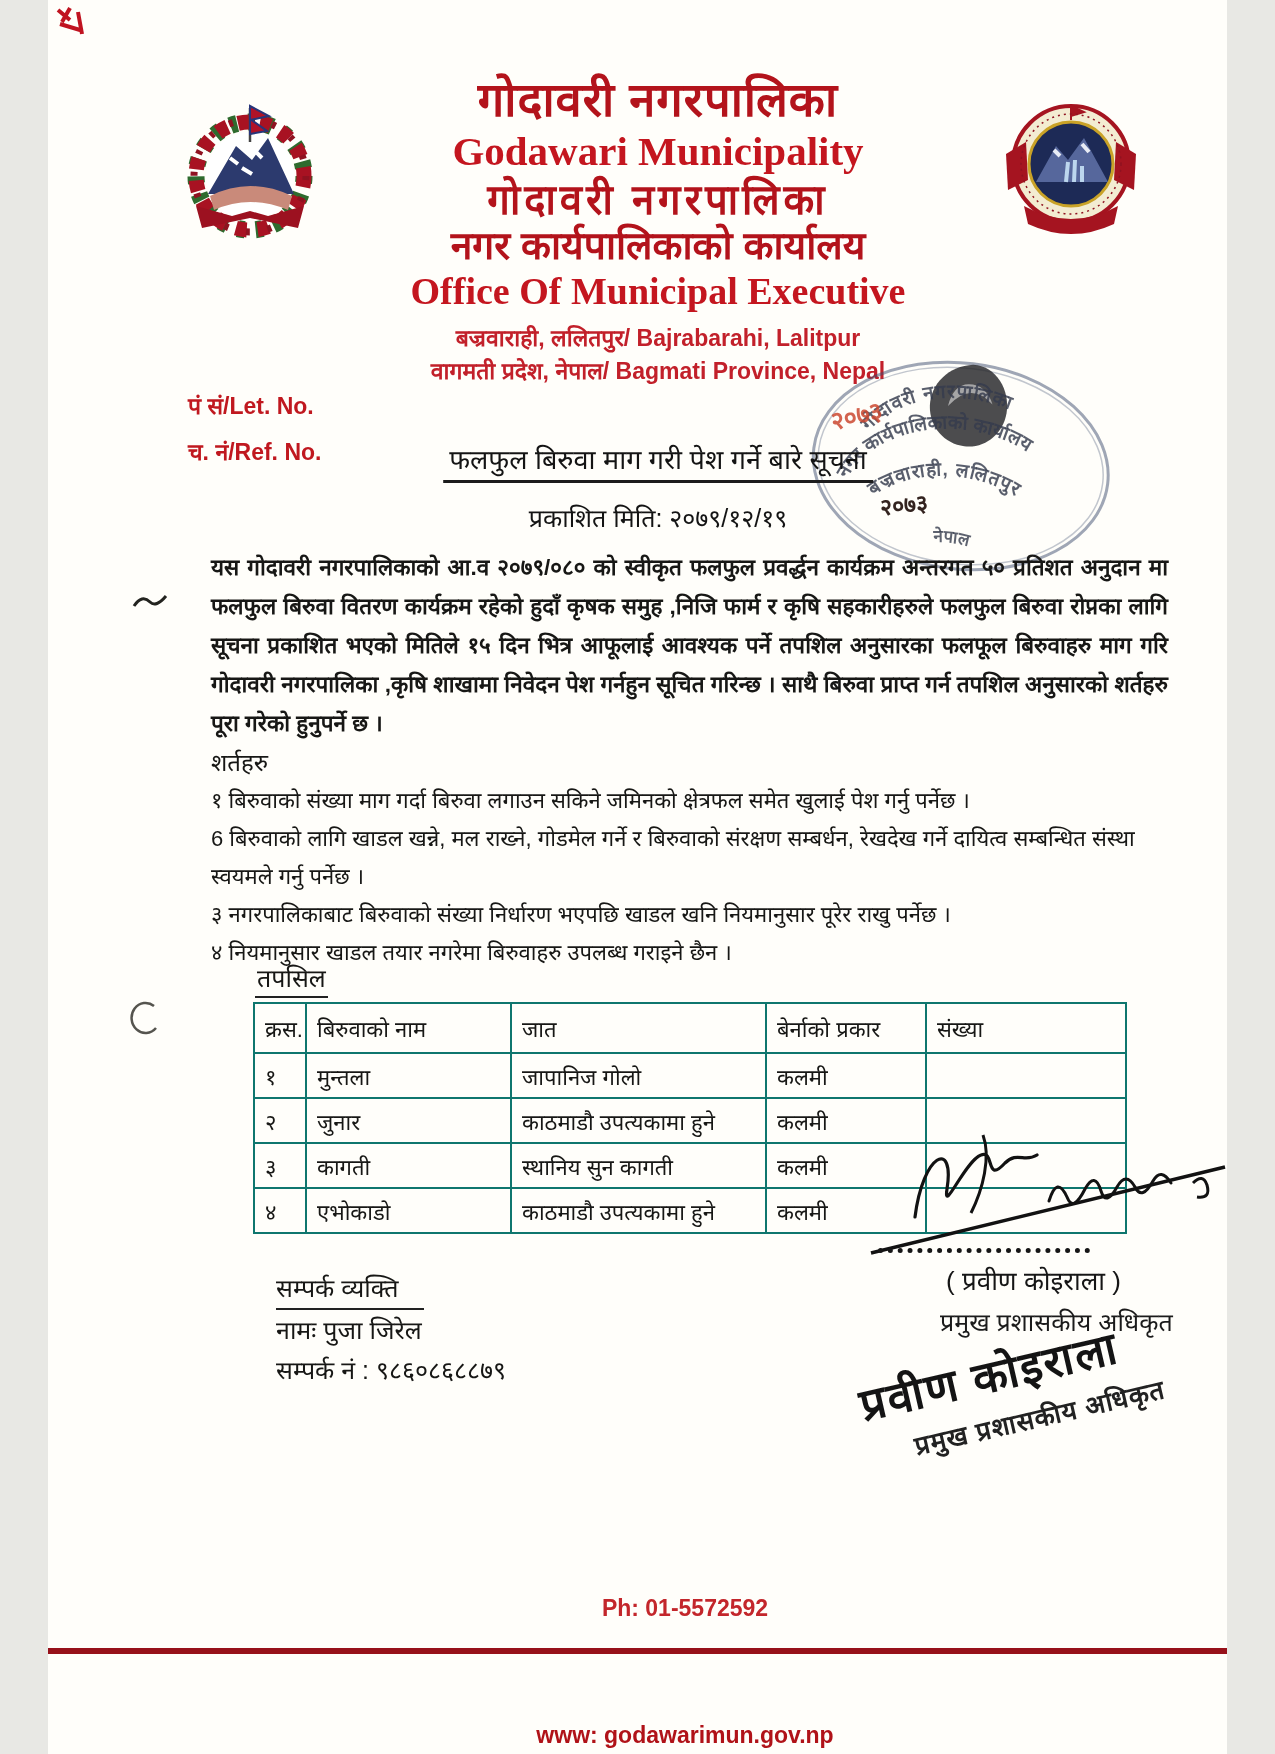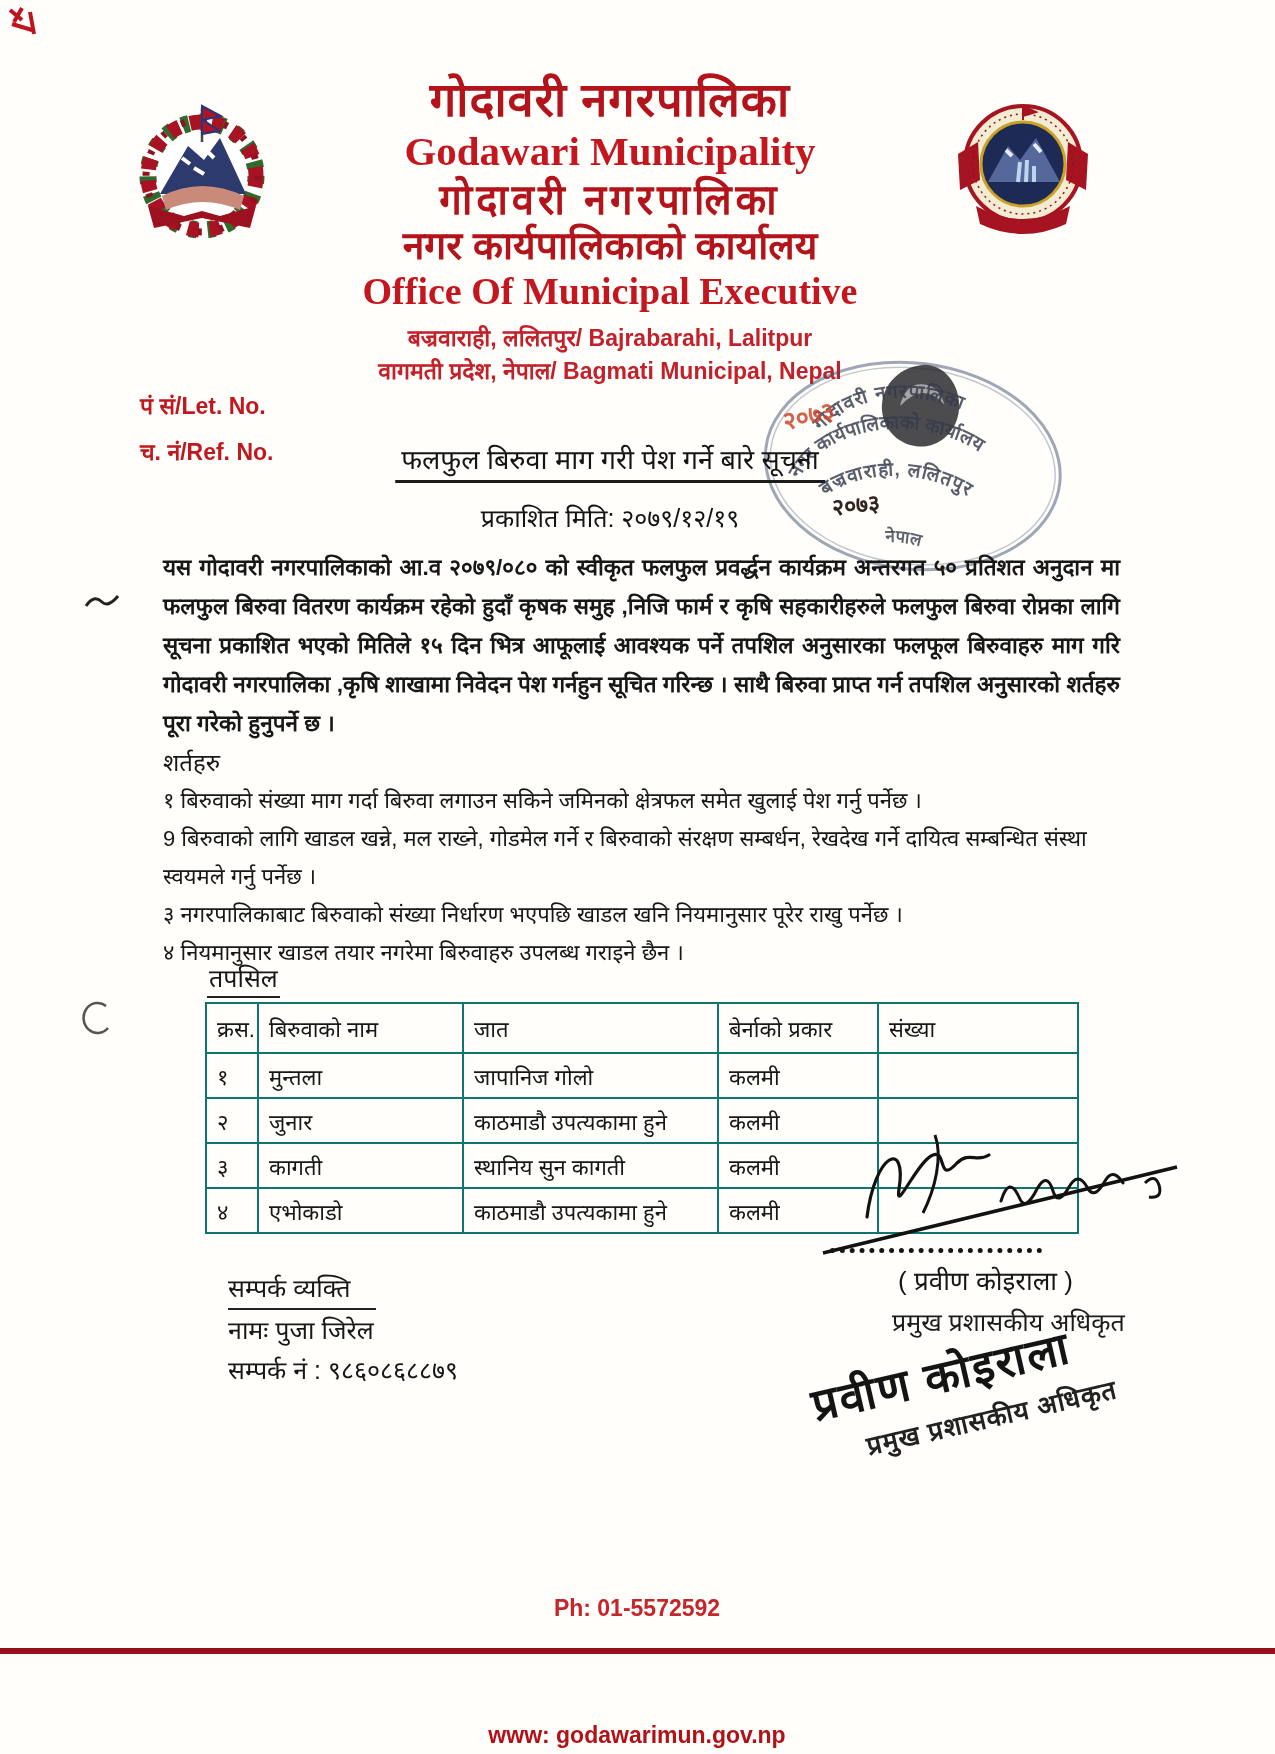--- a/index.html
+++ b/index.html
@@ -1,17 +1,17 @@
 <!DOCTYPE html>
 <html><head>
 <meta charset="utf-8">
 <style>
   html,body{margin:0;padding:0;background:#e8e8e4;}
   .page{
-    position:relative;width:1275px;height:1754px;margin:0 auto;
+    position:relative;width:1179px;height:1754px;margin:0 auto;
     background:#fffefa;overflow:hidden;
     font-family:"Liberation Sans",sans-serif;color:#1a1a18;
   }
   
   .masthead{position:absolute;top:72px;left:610px;transform:translateX(-50%);
     width:780px;text-align:center;line-height:1.18;}
   .mh-np1{font-size:47px;font-weight:bold;color:#b3131b;letter-spacing:1px;}
   .mh-en1{font-size:41px;font-weight:bold;color:#c4161f;font-family:"Liberation Serif",serif;}
   .mh-nw {font-size:40px;font-weight:bold;color:#b3131b;letter-spacing:4px;transform:scaleY(1.05);}
   .mh-np2{font-size:39px;font-weight:bold;color:#b3131b;}
@@ -106,21 +106,21 @@
     <circle cx="75" cy="70" r="50" fill="none" stroke="#8f1220" stroke-width="1.5" stroke-dasharray="2 4"></circle>
   </svg>
 
   <div class="masthead">
     <div class="mh-np1">गोदावरी नगरपालिका</div>
     <div class="mh-en1">Godawari Municipality</div>
     <div class="mh-nw">गोदावरी नगरपालिका</div>
     <div class="mh-np2">नगर कार्यपालिकाको कार्यालय</div>
     <div class="mh-en2">Office Of Municipal Executive</div>
     <div class="mh-ad">बज्रवाराही, ललितपुर/ Bajrabarahi, Lalitpur</div>
-    <div class="mh-ad" style="margin-top:0">वागमती प्रदेश, नेपाल/ Bagmati Municipal, Nepal</div>
+    <div class="mh-ad" style="margin-top:0">वागमती प्रदेश, नेपाल/ Bagmati Province, Nepal</div>
   </div>
 
   <div class="refblock">
     <div>पं सं/Let. No.</div>
     <div>च. नं/Ref. No.</div>
   </div>
 
   <svg class="roundstamp" width="322" height="232" viewBox="0 0 322 232">
     <defs>
       <path id="arc1" d="M58,114 A104,74 0 0 1 264,114"></path>
@@ -156,21 +156,21 @@
   </svg>
   <svg class="penmark" style="left:78px;top:998px" width="34" height="40">
     <path d="M28,8 a14,15 0 1 0 2,22" stroke="#55544e" stroke-width="2.5" fill="none"></path>
   </svg>
 
   <p class="bodytext">यस गोदावरी नगरपालिकाको आ.व २०७९/०८० को स्वीकृत फलफुल प्रवर्द्धन कार्यक्रम अन्तरगत ५० प्रतिशत अनुदान मा फलफुल बिरुवा वितरण कार्यक्रम रहेको हुदाँ कृषक समुह ,निजि फार्म र कृषि सहकारीहरुले फलफुल बिरुवा रोप्नका लागि सूचना प्रकाशित भएको मितिले १५ दिन भित्र आफूलाई आवश्यक पर्ने तपशिल अनुसारका फलफूल बिरुवाहरु माग गरि गोदावरी नगरपालिका ,कृषि शाखामा निवेदन पेश गर्नहुन सूचित गरिन्छ । साथै बिरुवा प्राप्त गर्न तपशिल अनुसारको शर्तहरु पूरा गरेको हुनुपर्ने छ ।</p>
 
   <div class="condhead">शर्तहरु</div>
   <div class="conds">
     <div>१ बिरुवाको संख्या माग गर्दा बिरुवा लगाउन सकिने जमिनको क्षेत्रफल समेत खुलाई पेश गर्नु पर्नेछ ।</div>
-    <div>9 बिरुवाको लागि खाडल खन्ने, मल राख्ने, गोडमेल गर्ने र बिरुवाको संरक्षण सम्बर्धन, रेखदेख गर्ने दायित्व सम्बन्धित संस्था स्वयमले गर्नु पर्नेछ ।</div>
+    <div>6 बिरुवाको लागि खाडल खन्ने, मल राख्ने, गोडमेल गर्ने र बिरुवाको संरक्षण सम्बर्धन, रेखदेख गर्ने दायित्व सम्बन्धित संस्था स्वयमले गर्नु पर्नेछ ।</div>
     <div>३ नगरपालिकाबाट बिरुवाको संख्या निर्धारण भएपछि खाडल खनि नियमानुसार पूरेर राखु पर्नेछ ।</div>
     <div>४ नियमानुसार खाडल तयार नगरेमा बिरुवाहरु उपलब्ध गराइने छैन ।</div>
   </div>
 
   <div class="tapasil">तपसिल</div>
 
   <table class="sch">
     <colgroup>
         <col style="width:52px">
         <col style="width:205px">

